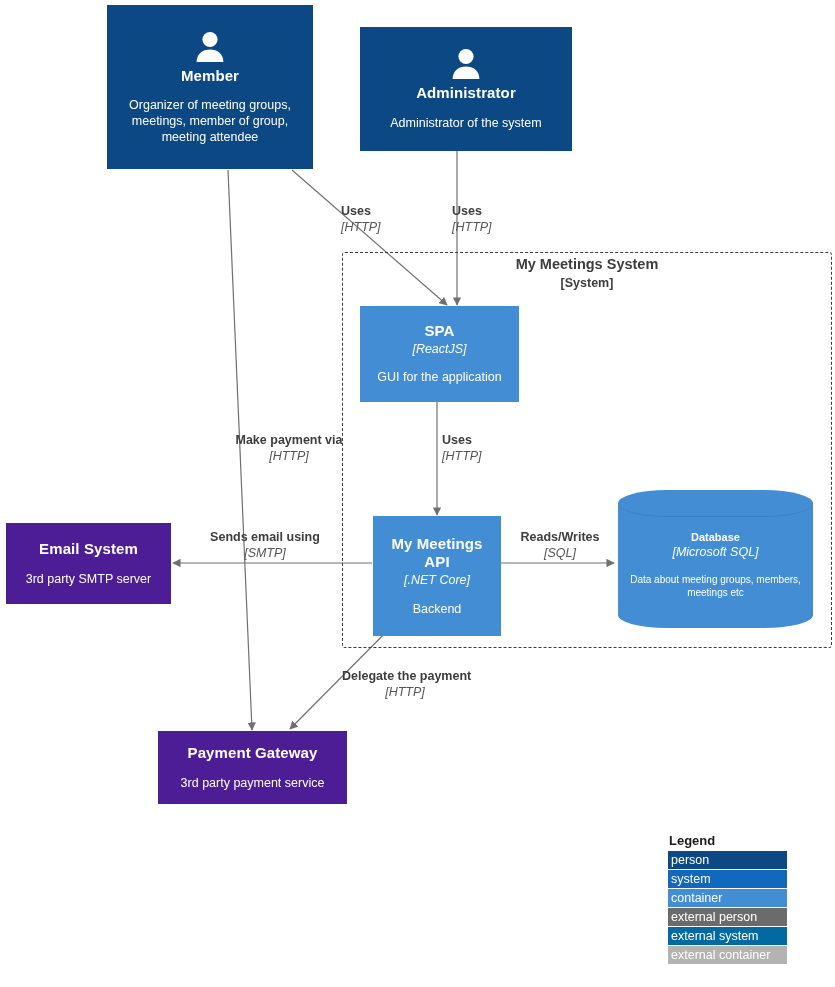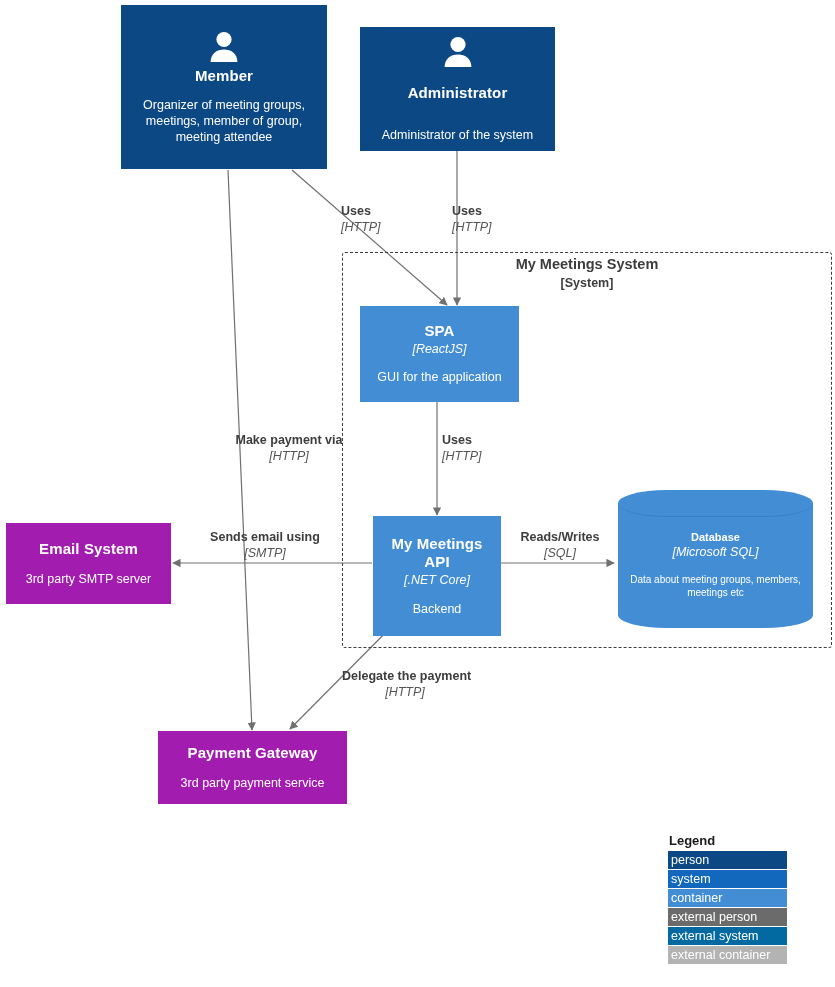--- a/index.html
+++ b/index.html
@@ -52,21 +52,21 @@
     margin-top: 1px;
   }
   .node .n-desc {
     font-size: 12.5px;
     margin-top: 13px;
   }
   .node.person .n-title { margin-top: 3px; }
 
   .fill-person    { background: #0b4884; }
   .fill-container { background: #438dd5; }
-  .fill-ext-system    { background: #a21caf; align-items: center; }
+  .fill-ext-system    { background: #4c1d95; align-items: center; }
 
   
   .person-glyph {
     width: 34px;
     height: 34px;
     margin-bottom: 1px;
     display: block;
   }
 
   
@@ -202,32 +202,32 @@
       <path d="M 407,611 L 290,729"></path>
     </g>
   </svg>
 
   <div class="boundary" style="left:342px; top:252px; width:490px; height:396px;"></div>
   <div class="boundary-label" style="left:432px; top:255px; width:310px;">
     <span>My Meetings System</span>
     <span class="b-type">[System]</span>
   </div>
 
-  <div class="node person fill-person" style="left:121px; top:5px; width:206px; height:164px;">
+  <div class="node person fill-person" style="left:107px; top:5px; width:206px; height:164px;">
     <span class="person-glyph">
       <svg viewBox="0 0 34 34" width="34" height="34" aria-hidden="true">
         <circle cx="17" cy="10.5" r="7.6" fill="#ffffff"></circle>
         <path d="M 3.6 33 C 3.6 25.2 9.6 20.6 17 20.6 C 24.4 20.6 30.4 25.2 30.4 33 Z" fill="#ffffff"></path>
       </svg>
     </span>
     <span class="n-title">Member</span>
     <span class="n-desc">Organizer of meeting groups, meetings, member of group, meeting attendee</span>
   </div>
 
-  <div class="node person fill-person" style="left:360px; top:27px; width:195px; height:124px;gap:12px;">
+  <div class="node person fill-person" style="left:360px; top:27px; width:212px; height:124px;">
     <span class="person-glyph">
       <svg viewBox="0 0 34 34" width="34" height="34" aria-hidden="true">
         <circle cx="17" cy="10.5" r="7.6" fill="#ffffff"></circle>
         <path d="M 3.6 33 C 3.6 25.2 9.6 20.6 17 20.6 C 24.4 20.6 30.4 25.2 30.4 33 Z" fill="#ffffff"></path>
       </svg>
     </span>
     <span class="n-title">Administrator</span>
     <span class="n-desc">Administrator of the system</span>
   </div>
 

